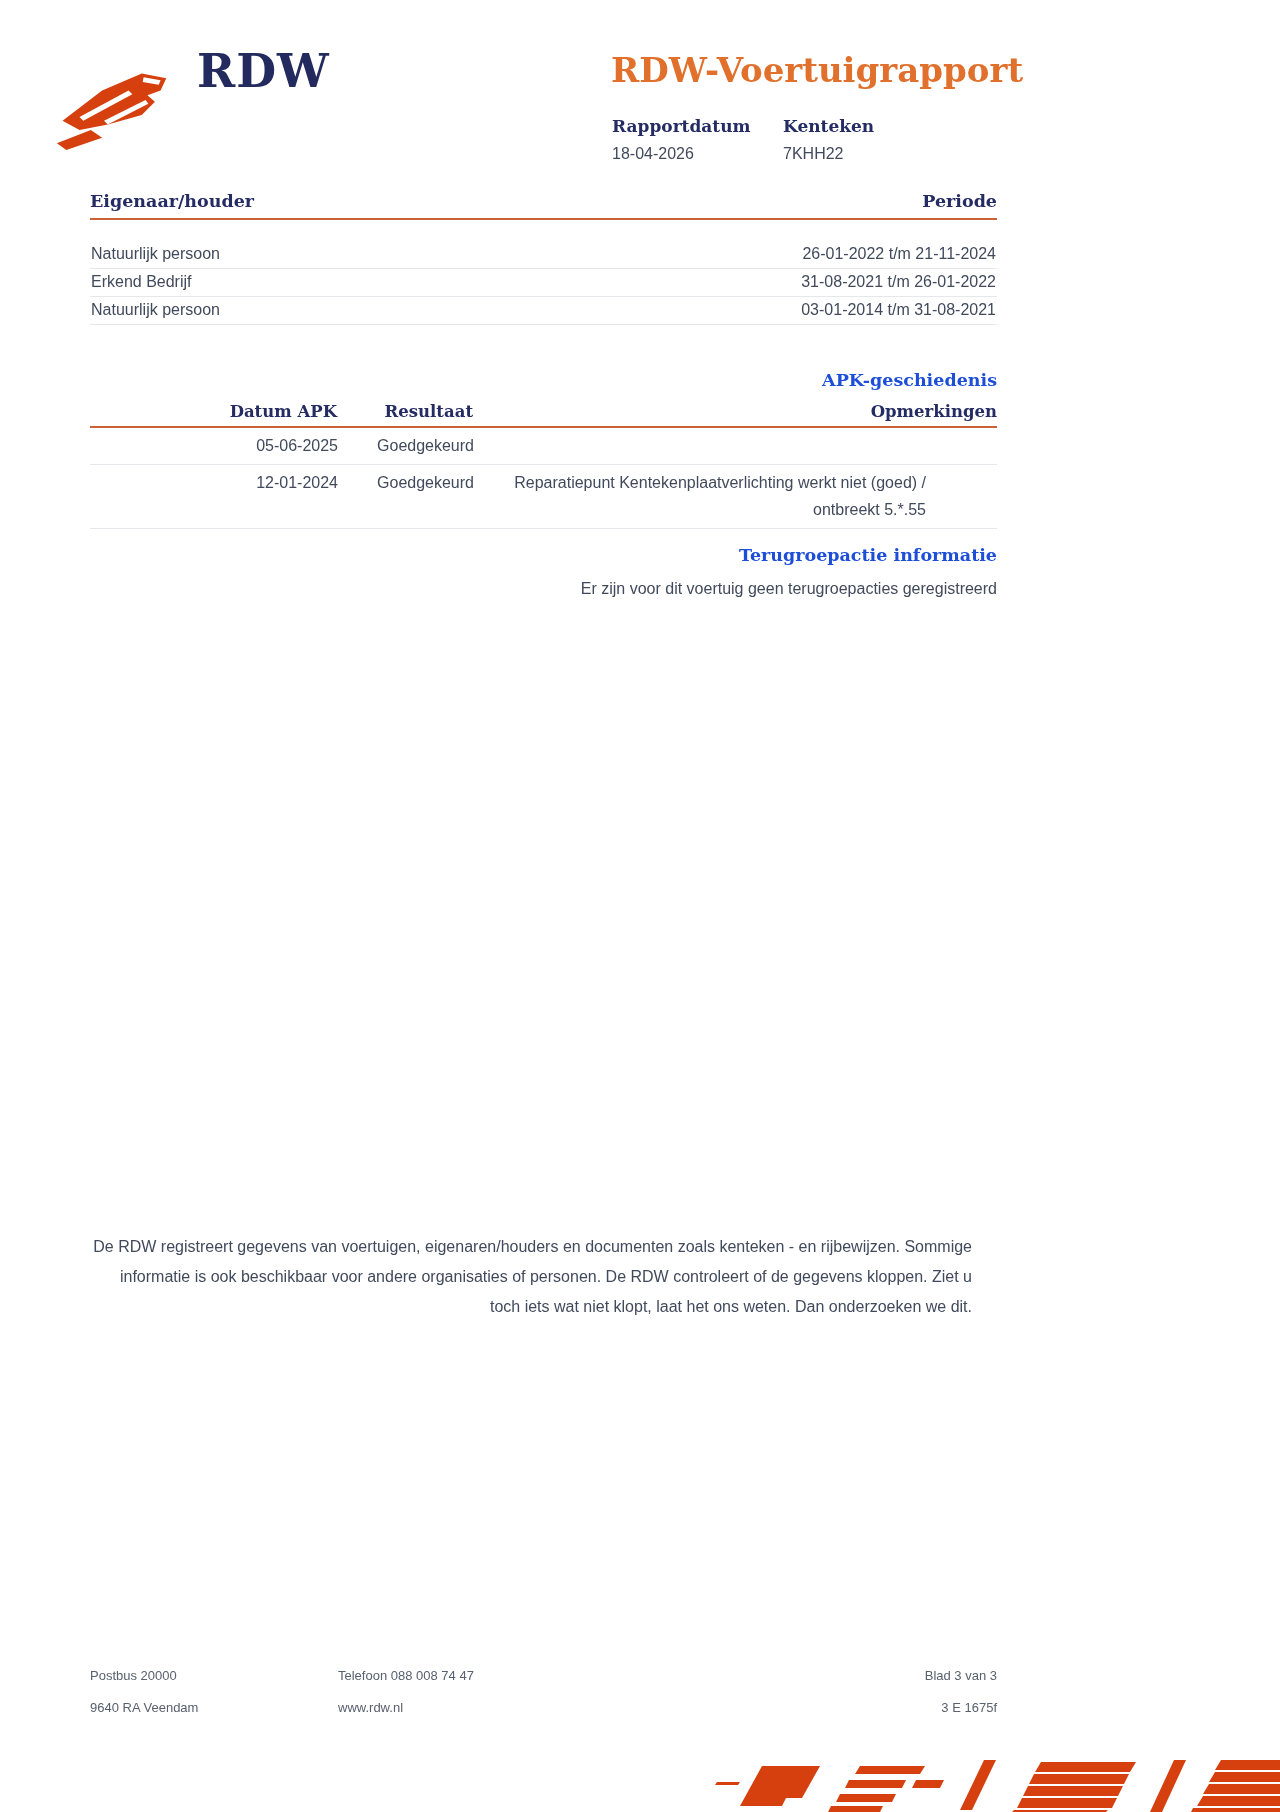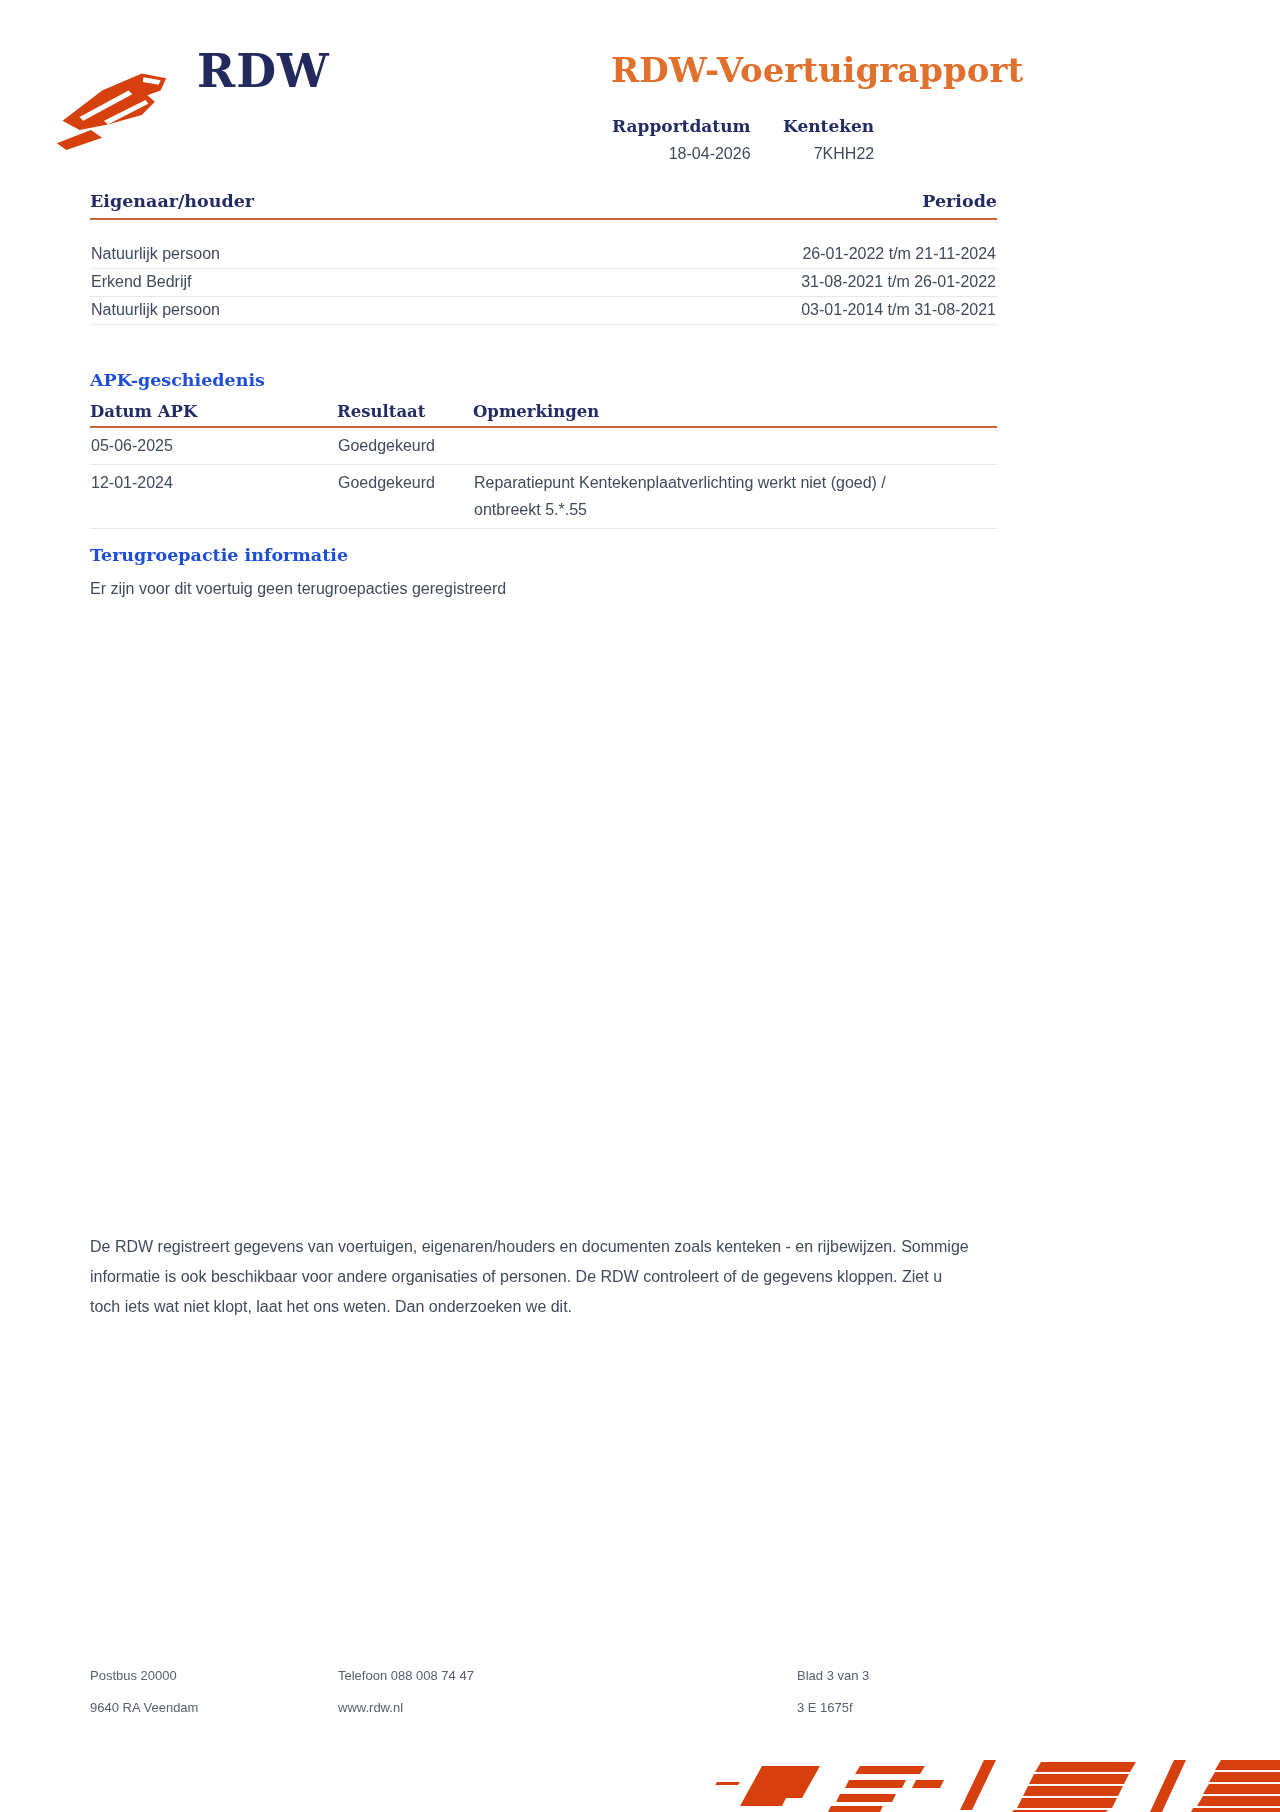--- a/index.html
+++ b/index.html
@@ -9,24 +9,24 @@
   }
   .slab { font-family:"DejaVu Serif", serif; font-weight:bold; }
   .navy { color:#252c63; }
   .orange-h { color:#1d4ed8; }
   .abs { position:absolute; }
 
   
   .brand-text { left:197px; top:44px; font-size:46px; letter-spacing:1px; color:#232a5e; }
   .doc-title { left:611px; top:50px; font-size:34px; color:#e0702b; }
   .meta-label { font-size:17px; color:#252c63; }
-  .meta-value { font-size:16px; color:#414a5c; margin-top:9px; font-family:"Liberation Sans", sans-serif; font-weight:normal;text-align:right; }
+  .meta-value { font-size:16px; color:#414a5c; margin-top:9px; font-family:"Liberation Sans", sans-serif; font-weight:normal; }
 
   
-  .section { left:90px; width:907px; }
+  .section { left:90px; width:907px;text-align:right; }
   .sec-heading { font-size:17.5px; }
   .orange-rule { border-bottom:2px solid #c96333; margin-top:7px; }
   .owner-head { display:flex; justify-content:space-between; }
 
   .owner-rows { margin-top:21px; }
   .owner-row {
     display:flex; justify-content:space-between; align-items:center;
     font-size:16px; padding:3px 1px 4px 1px; border-bottom:1px solid #e5e7ea;
     line-height:20px;
   }
@@ -40,21 +40,21 @@
     font-size:16px; padding:4px 1px 5px 1px; border-bottom:1px solid #e5e7ea;
     line-height:27px;
   }
   .apk-remarks { max-width:452px; line-height:27px; }
 
   .body-text { font-size:16px; color:#414a5c; }
   .para { width:882px; line-height:30px; }
 
   
   .foot { font-size:13px; color:#59616e; line-height:32px; }
-  .foot-right { text-align:left; }
+  .foot-right { text-align:right; }
 
   svg { display:block; }
 </style>
 </head>
 <body>
 
 <div class="page">
 
   <div class="abs" style="left:55px; top:60px; width:132px; height:94px;">
     <svg width="132" height="94" viewBox="0 0 140 95">

